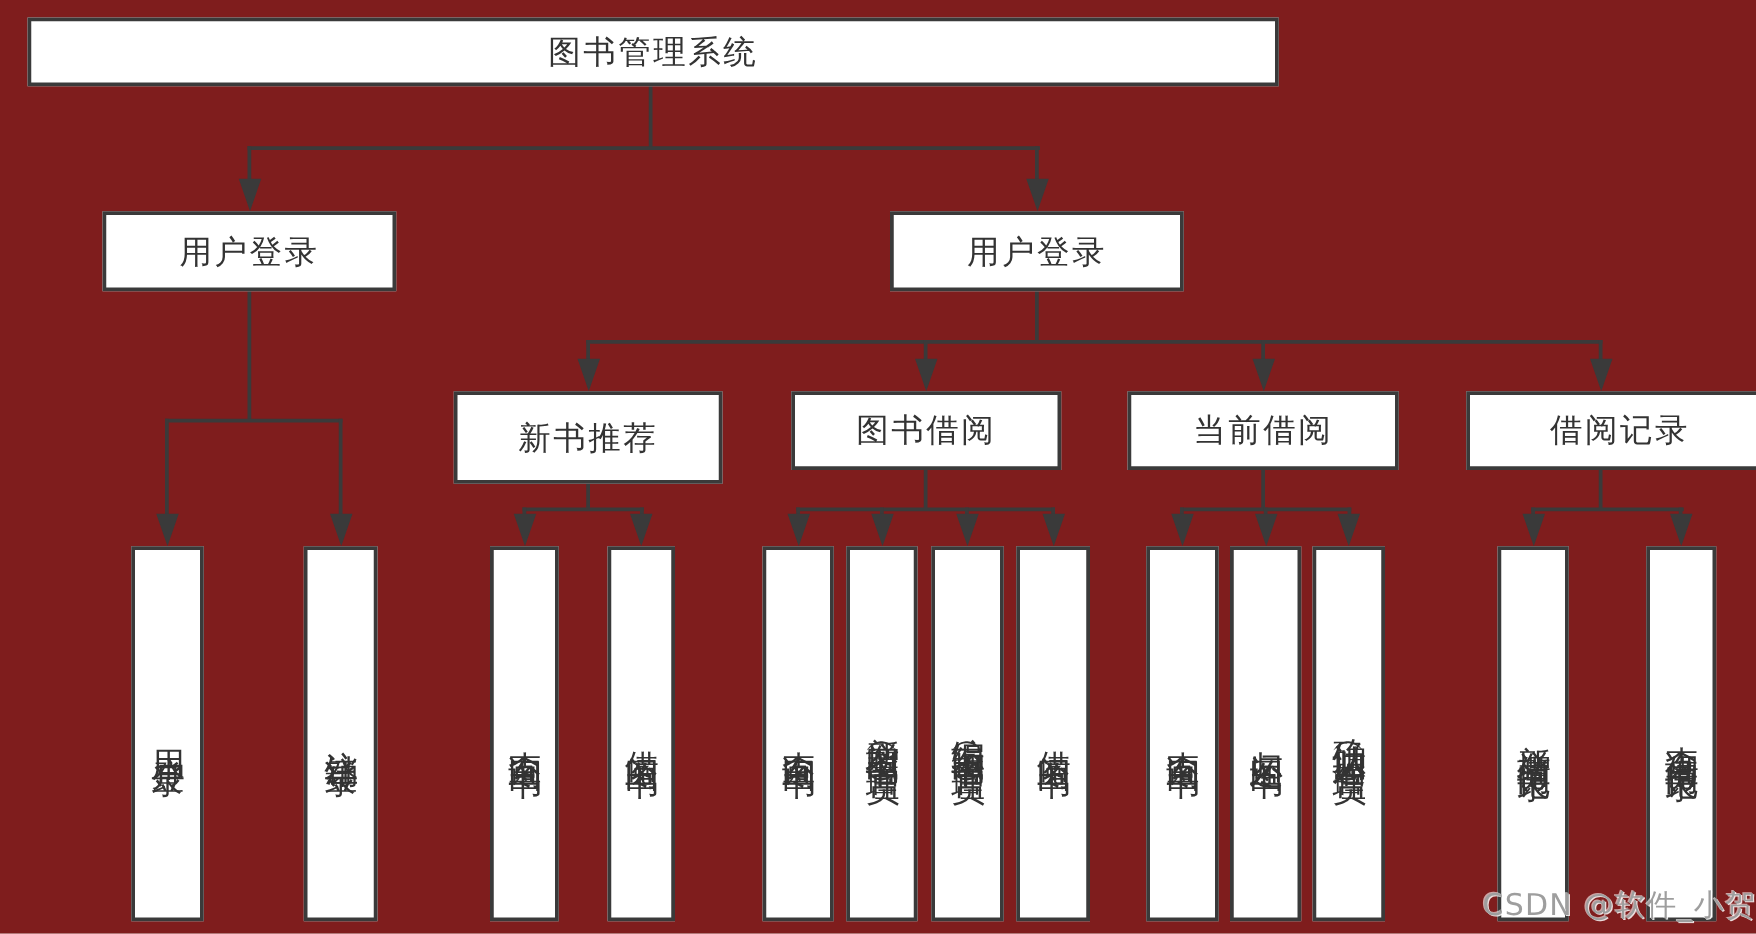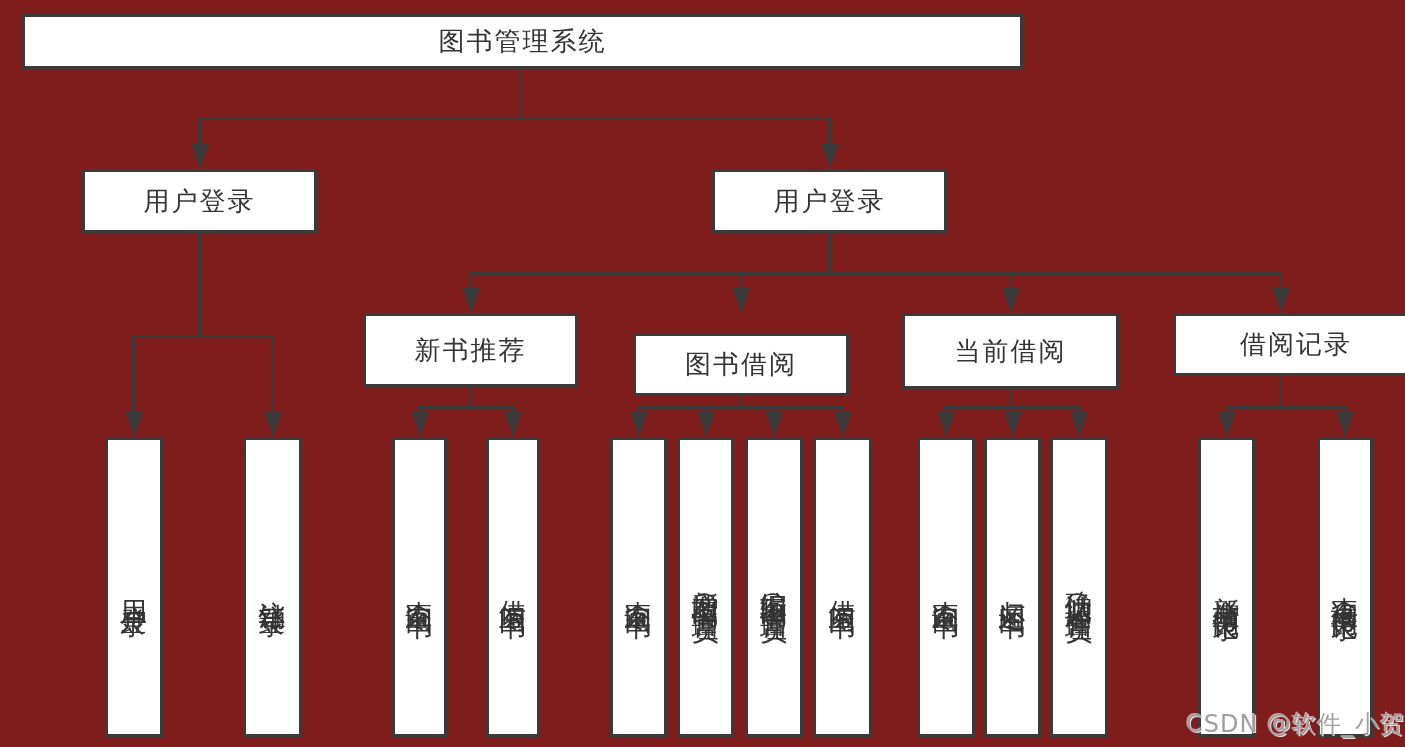--- a/index.html
+++ b/index.html
@@ -90,22 +90,22 @@
   <div class="vline" style="left:469px; top:272px; height:17px;"></div>
   <div class="arrowhead" style="left:462px; top:287px;"></div>
   <div class="vline" style="left:739px; top:272px; height:17px;"></div>
   <div class="arrowhead" style="left:732px; top:287px;"></div>
   <div class="vline" style="left:1009px; top:272px; height:17px;"></div>
   <div class="arrowhead" style="left:1002px; top:287px;"></div>
   <div class="vline" style="left:1279px; top:272px; height:17px;"></div>
   <div class="arrowhead" style="left:1272px; top:287px;"></div>
 
   <div class="node" style="left:363px; top:313px; width:215px; height:74px;">新书推荐</div>
-  <div class="node" style="left:633px; top:313px; width:216px; height:63px;margin-top:20px;">图书借阅</div>
-  <div class="node" style="left:902px; top:313px; width:217px; height:76px;">当前借阅</div>
+  <div class="node" style="left:633px; top:313px; width:216px; height:63px;">图书借阅</div>
+  <div class="node" style="left:902px; top:313px; width:217px; height:63px;">当前借阅</div>
   <div class="node" style="left:1173px; top:313px; width:246px; height:63px;">借阅记录</div>
 
   <div class="vline" style="left:469px; top:375px; height:33px;"></div>
   <div class="hline" style="left:418px; top:406px; width:97px;"></div>
   <div class="vline" style="left:418px; top:406px; height:8px;"></div>
   <div class="arrowhead" style="left:411px; top:411px;"></div>
   <div class="vline" style="left:512px; top:406px; height:8px;"></div>
   <div class="arrowhead" style="left:504px; top:411px;"></div>
 
   <div class="vline" style="left:739px; top:375px; height:33px;"></div>

